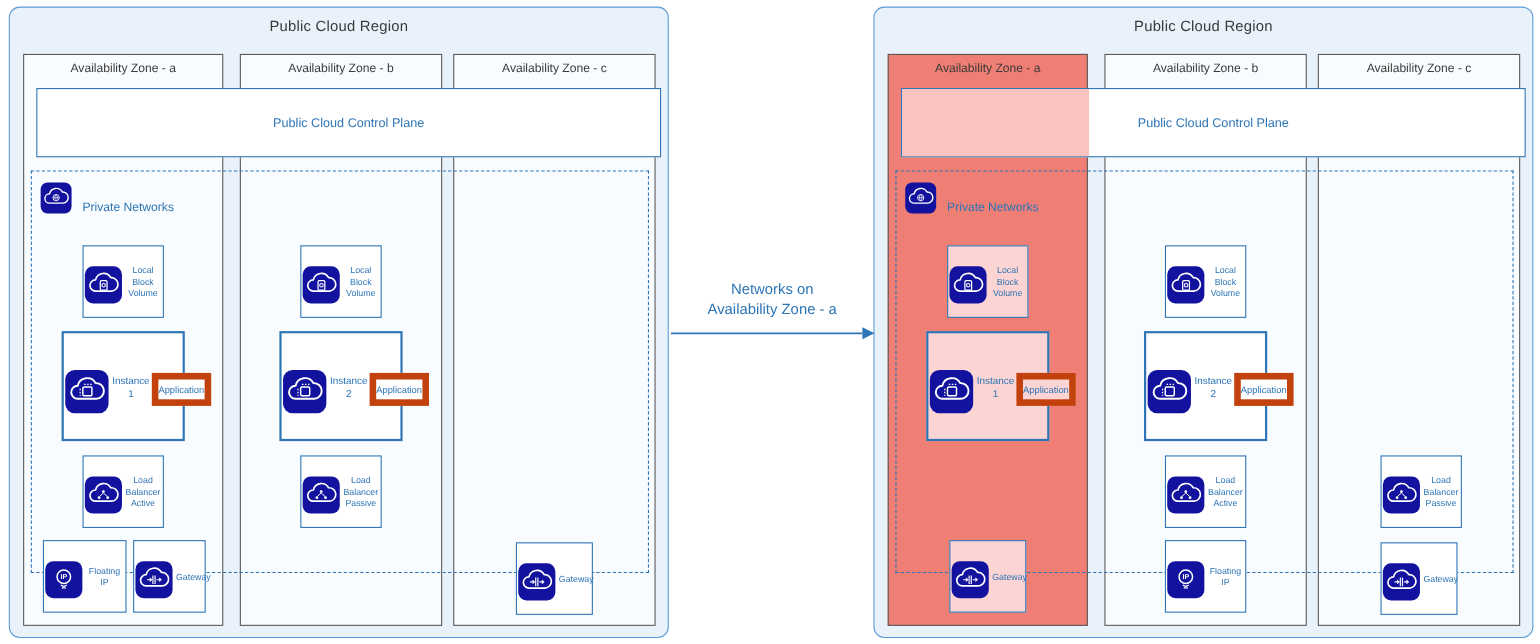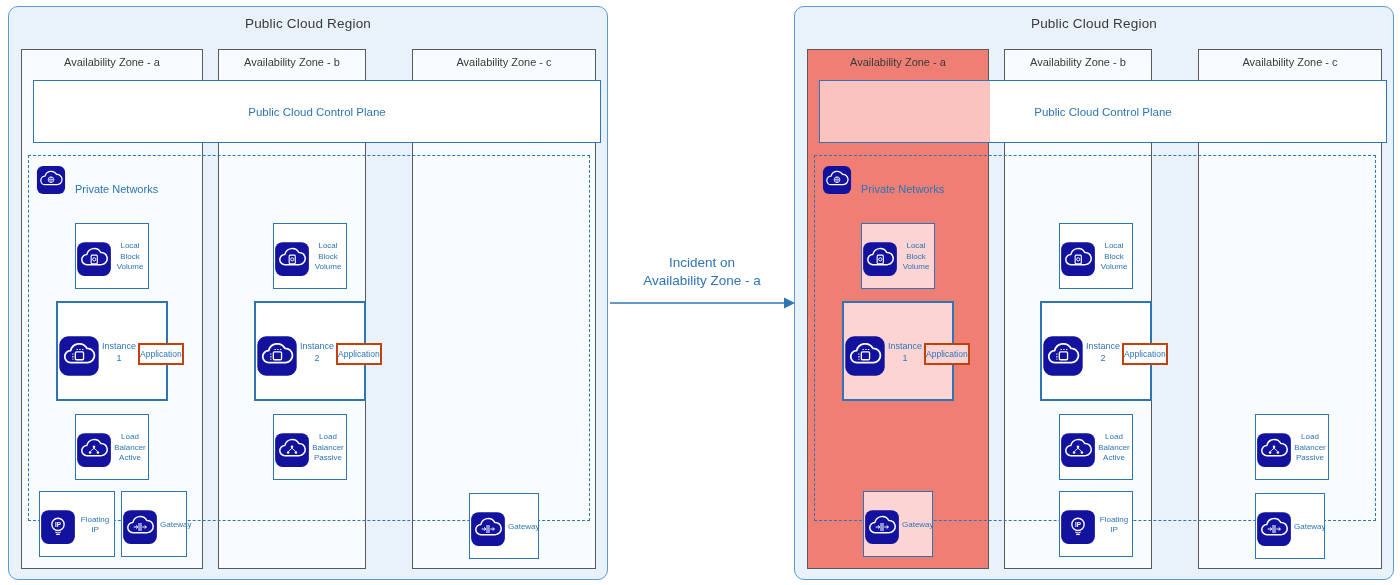--- a/index.html
+++ b/index.html
@@ -9,21 +9,21 @@
   .region { position:absolute; top:6px; width:600px; height:574px;
             border:1.5px solid #5B9BD5; border-radius:10px; background:#E9F2FB; }
   .region.left  { left:8px; }
   .region.right { left:794px; }
   .region-title { position:absolute; top:9px; left:0; right:0; text-align:center;
                   font-size:13.5px; color:#3A3A3A; letter-spacing:.2px; }
 
   .zone { position:absolute; top:42px; height:520px; background:#F9FCFE;
           border:1.5px solid #595959; z-index:1; }
   .zone-a { left:12px;  width:182px; }
-  .zone-b { left:209px; width:148px; }
+  .zone-b { left:209px; width:184px; }
   .zone-c { left:403px; width:184px; }
   .zone.alert { background:#EF7E75; }
   .zone-label { position:absolute; top:6px; left:0; width:100%; text-align:center;
                 font-size:11px; color:#3A3A3A; }
 
   .control-plane { position:absolute; left:24px; top:73px; width:568px; height:63px;
                    background:#ffffff; border:1.5px solid #2E75B6; z-index:2;
                    display:flex; align-items:center; justify-content:center; }
   .control-plane span { position:relative; z-index:2; color:#2E75B6; font-size:11.5px; }
   .cp-red { position:absolute; left:0; top:0; bottom:0; width:170px; background:#F9C3BF; z-index:1; }
@@ -36,21 +36,21 @@
   .pn-label { color:#2E75B6; font-size:11px; }
 
   .node { position:absolute; background:#ffffff; border:1.5px solid #2E75B6; z-index:5;
           display:flex; align-items:center; }
   .node .icon { width:36px; height:36px; margin-top:6px; flex:none; }
   .node-label { font-size:8px; color:#2E75B6; text-align:center; line-height:1.3;
                 margin-top:2px; padding:0 2px; }
   .node.instance { border-width:2.5px; }
   .node.instance .icon { width:42px; height:42px; margin-top:10px; }
   .node.instance .node-label { font-size:9px; margin-top:4px; }
-  .app-box { border:2px solid #c2410c; background:#ffffff; margin-top:5px;
+  .app-box { border:6px solid #c2410c; background:#ffffff; margin-top:5px;
              width:calc(100% - 20px); text-align:left; font-size:8.5px;
              color:#2E75B6; padding:4px 0; }
   .node.pink { background:#FBD4D3; }
   .node.pink .app-box { background:#FBD4D3; }
 
   .connector { position:absolute; left:608px; top:254px; width:188px; z-index:6;
                text-align:center; color:#2E75B6; font-size:13.5px; line-height:1.3; }
   .connector svg { display:block; margin-top:7px; }
 
   .defs-hidden { position:absolute; width:0; height:0; overflow:hidden; }
@@ -185,21 +185,21 @@
 
     <div class="node" style="left:460px;top:486px;width:70px;height:66px">
       <svg class="icon" viewBox="0 0 48 48">
           <use href="#sym-gateway"></use>
         </svg>
       <div class="node-label">Gateway</div>
     </div>
   </div>
 
   <div class="connector">
-    <div>Incident on</div>
+    <div>Networks on</div>
     <div>Availability Zone - a</div>
     <svg width="188" height="14">
       <line x1="2" y1="7" x2="176" y2="7" stroke="#2E75B6" stroke-width="1.6"></line>
       <path d="M176 1.5 L187 7 L176 12.5 Z" fill="#2E75B6"></path>
     </svg>
   </div>
 
   <div class="region right">
     <div class="region-title">Public Cloud Region</div>
 

